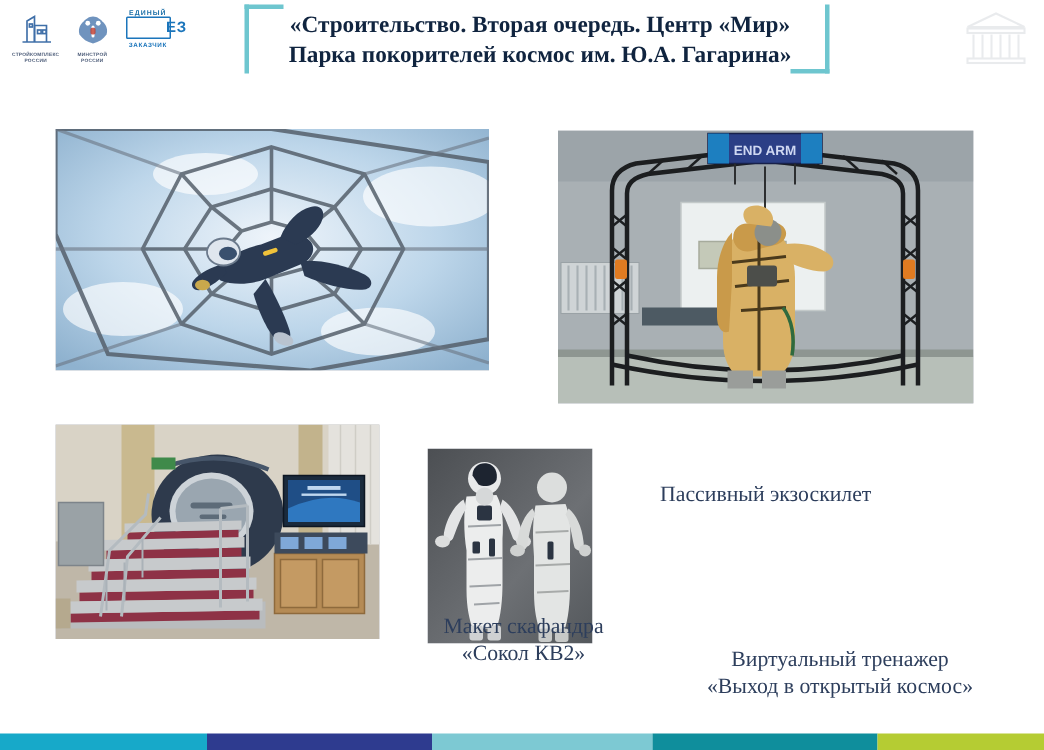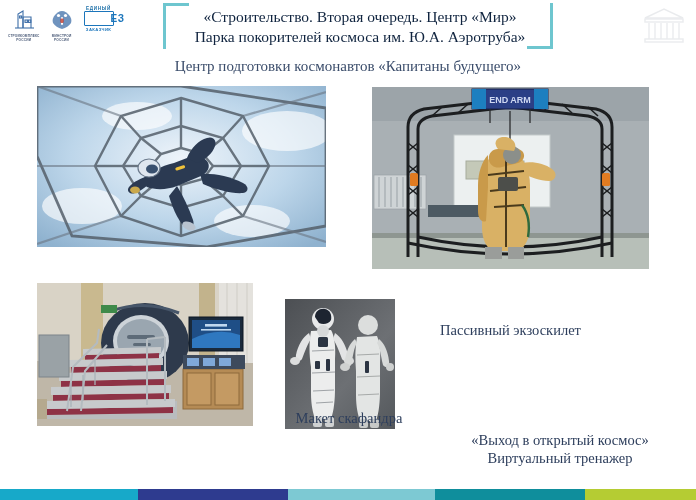--- a/index.html
+++ b/index.html
@@ -28,21 +28,21 @@
   .ez-bot { font-family: "Liberation Sans", sans-serif; font-size: 4.2px; font-weight: bold;
             color: #1b75bb; letter-spacing: .4px; margin-top: 1px; }
 
   
   .title-wrap { position: absolute; left: 163px; top: 3px; width: 390px; height: 46px; }
   .title-wrap .br-left  { position: absolute; left: 0;  top: 0; bottom: 0; width: 3px; background: #6ec6cf; }
   .title-wrap .br-right { position: absolute; right: 0; top: 0; bottom: 0; width: 3px; background: #6ec6cf; }
   .title-wrap .br-tl { position: absolute; left: 0; top: 0; width: 26px; height: 3px; background: #6ec6cf; }
   .title-wrap .br-br { position: absolute; right: 0; bottom: 0; width: 26px; height: 3px; background: #6ec6cf; }
   .title-text { position: absolute; left: 14px; right: 10px; top: 4px;
-                font-size: 15.5px; font-weight: normal; color: #10243f;
+                font-size: 15.5px; font-weight: bold; color: #10243f;
                 line-height: 1.32; text-align: center; }
 
   
   .subtitle { position: absolute; left: 0; right: 0; top: 58px; text-align: center;
               font-size: 15px; color: #3b4d6b; }
 
   
   .bldg-icon { position: absolute; right: 8px; top: 5px; width: 48px; height: 42px; opacity: .30; }
 
   
@@ -115,41 +115,40 @@
     </div>
   </div>
 
   <div class="title-wrap">
     <div class="br-left"></div>
     <div class="br-right"></div>
     <div class="br-tl"></div>
     <div class="br-br"></div>
     <div class="title-text">
       <div>«Строительство. Вторая очередь. Центр «Мир»</div>
-      <div>Парка покорителей космоса им. Ю.А. Аэротруба»</div>
+      <div>Парка покорителей космос им. Ю.А. Гагарина»</div>
     </div>
   </div>
 
   <div class="bldg-icon">
     <svg width="48" height="42" viewBox="0 0 48 42">
       <g fill="none" stroke="#b9bec6" stroke-width="1.4">
         <path d="M5 13 L24 4 L43 13 Z"></path>
         <rect x="5" y="14" width="38" height="3"></rect>
         <line x1="9" y1="18" x2="9" y2="34"></line>
         <line x1="15" y1="18" x2="15" y2="34"></line>
         <line x1="21" y1="18" x2="21" y2="34"></line>
         <line x1="27" y1="18" x2="27" y2="34"></line>
         <line x1="33" y1="18" x2="33" y2="34"></line>
         <line x1="39" y1="18" x2="39" y2="34"></line>
         <rect x="5" y="34" width="38" height="3"></rect>
       </g>
     </svg>
   </div>
 
-  <div class="subtitle">Центр подготовки космонавтов «Капитаны будущего»</div>
 
   <div class="photo ph-wind">
     <svg width="289" height="161" viewBox="0 0 289 161" preserveAspectRatio="none">
       <defs>
         <radialGradient id="skyG" cx="50%" cy="45%" r="70%">
           <stop offset="0%" stop-color="#eef4fa"></stop>
           <stop offset="55%" stop-color="#bdd6ea"></stop>
           <stop offset="100%" stop-color="#8fb2cf"></stop>
         </radialGradient>
       </defs>
@@ -447,25 +446,26 @@
         </g>
         <g fill="#c7c9c8">
             <rect x="74" y="120" width="9" height="9" rx="2"></rect>
             <rect x="85" y="120" width="9" height="9" rx="2"></rect>
           </g>
       </g>
     </svg>
   </div>
   <div class="cap cap-suit">
     <div>Макет скафандра</div>
+    <div>«Сокол КВ2»</div>
   </div>
 
   <div class="cap cap-vr">
+    <div>Виртуальный тренажер</div>
     <div>«Выход в открытый космос»</div>
-    <div>Виртуальный тренажер</div>
   </div>
 
   <div class="bar">
     <span style="width:138px;background:#17a9c9"></span>
     <span style="width:150px;background:#2e3b8f"></span>
     <span style="width:147px;background:#7dc9d3"></span>
     <span style="width:150px;background:#0f8e9c"></span>
     <span style="width:111px;background:#b5cc33"></span>
   </div>
 

